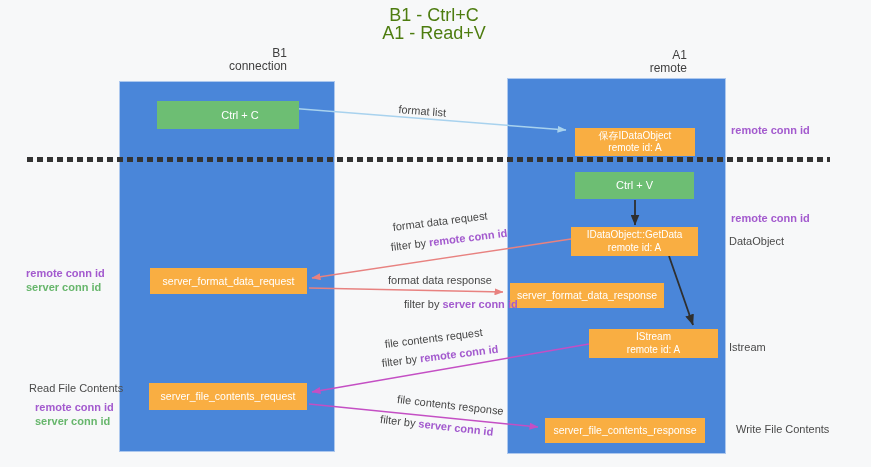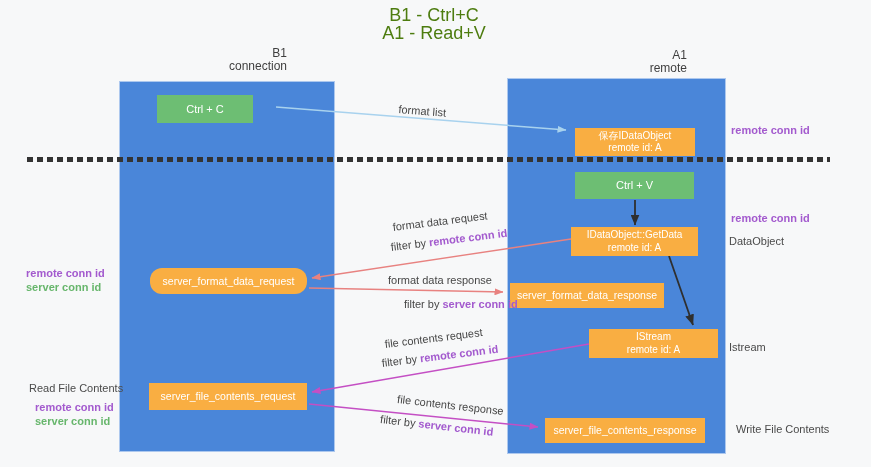--- a/index.html
+++ b/index.html
@@ -125,39 +125,39 @@
     </defs>
     <path class="st-blue" d="M276,107 L566,130" marker-end="url(#ah-blue)"></path>
     <path class="st-black" d="M635,200 L635,225" marker-end="url(#ah-black)"></path>
     <path class="st-black" d="M669,256 L693,325" marker-end="url(#ah-black)"></path>
     <path class="st-red" d="M571,239 L312,278" marker-end="url(#ah-red)"></path>
     <path class="st-red" d="M309,288 L503,292" marker-end="url(#ah-red)"></path>
     <path class="st-mag" d="M589,344 L312,392" marker-end="url(#ah-mag)"></path>
     <path class="st-mag" d="M309,404 L538,427" marker-end="url(#ah-mag)"></path>
   </svg>
 
-  <div class="node green" style="left:157px;top:95px;width:96px;height:28px;">
+  <div class="node green" style="left:157px;top:101px;width:118px;height:28px;padding-left:24px;">
     <span>Ctrl + C</span>
   </div>
 
   <div class="node orange twoline" style="left:575px;top:120px;width:120px;height:28px;margin-top:8px;">
     <span>保存IDataObject</span>
     <span>remote id: A</span>
   </div>
 
   <div class="node green" style="left:575px;top:172px;width:119px;height:27px;">
     <span>Ctrl + V</span>
   </div>
 
   <div class="node orange twoline" style="left:571px;top:227px;width:127px;height:29px;">
     <span>IDataObject::GetData</span>
     <span>remote id: A</span>
   </div>
 
-  <div class="node orange small" style="left:150px;top:268px;width:157px;height:26px;border-radius:12px;">
+  <div class="node orange small" style="left:150px;top:268px;width:157px;height:26px;">
     <span>server_format_data_request</span>
   </div>
 
   <div class="node orange small" style="left:510px;top:283px;width:154px;height:25px;">
     <span>server_format_data_response</span>
   </div>
 
   <div class="node orange twoline" style="left:589px;top:329px;width:129px;height:29px;">
     <span>IStream</span>
     <span>remote id: A</span>

